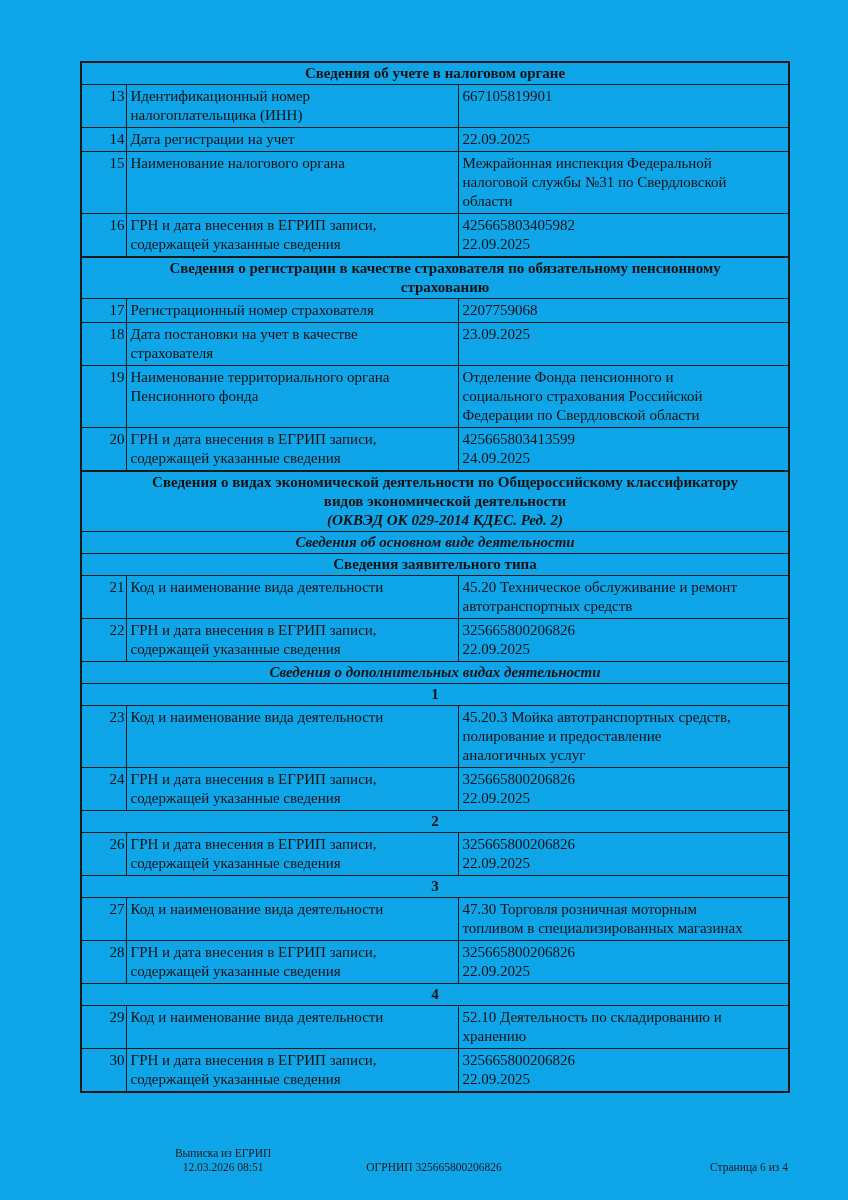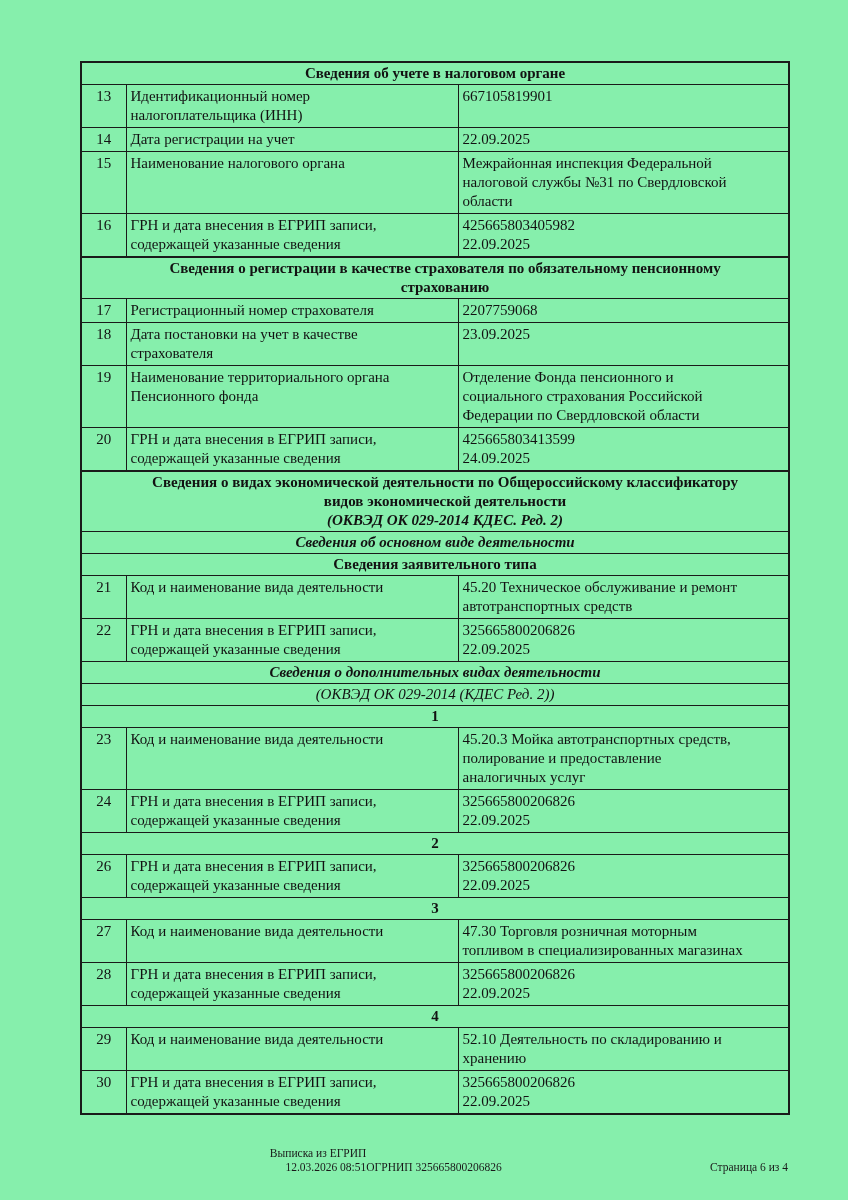--- a/index.html
+++ b/index.html
@@ -11,21 +11,21 @@
     width: 848px;
     height: 1200px;
     font-family: "Liberation Serif", serif;
     color: #121212;
     -webkit-font-smoothing: antialiased;
   }
   .page {
     position: relative;
     width: 848px;
     height: 1200px;
-    background: #86efac;
+    background: #0ea5e9;
     overflow: hidden;
   }
   .doc-table {
     position: absolute;
     left: 80px;
     top: 61px;
     width: 708px;
     border-collapse: collapse;
     table-layout: fixed;
     border: 2px solid #1a1a1a;
@@ -36,22 +36,22 @@
   .cell {
     border: 1px solid #1a1a1a;
     font-size: 15px;
     line-height: 19px;
     padding: 2px 5px 2px 4px;
     vertical-align: top;
     white-space: pre-line;
     overflow: hidden;
   }
   .cell.num {
-    text-align: center;
-    padding: 2px 12px;
+    text-align: right;
+    padding: 2px 1px;
   }
   .cell.sect {
     text-align: center;
     font-weight: bold;
     padding: 1px 4px;
   }
   .cell.sect.bolditalic { font-style: italic; }
   .cell.sect.italic { font-weight: normal; font-style: italic; }
   .cell.sect .line-bold { font-weight: bold; font-style: normal; }
   .cell.sect .line-italic { font-weight: bold; font-style: italic; }
@@ -60,21 +60,21 @@
     position: absolute;
     left: 80px;
     right: 60px;
     top: 1146px;
     display: flex;
     align-items: flex-end;
     font-size: 11.5px;
     line-height: 14px;
     color: #1a1a1a;
   }
-  .f-left  { flex: 1 1 0; text-align: right; }
+  .f-left  { flex: 1 1 0; text-align: center; }
   .f-center{ flex: 0 0 auto; text-align: center; }
   .f-right { flex: 1 1 0; text-align: right; }
 </style>
 </head>
 <body>
 
 <div class="page">
 
   <table class="doc-table">
     <colgroup>
@@ -159,23 +159,20 @@
         </tr>
         <tr>
           <td class="cell num">22</td>
           <td class="cell label">ГРН и дата внесения в ЕГРИП записи,
 содержащей указанные сведения</td>
           <td class="cell value">325665800206826
 22.09.2025</td>
         </tr>
         <tr>
           <td colspan="3" class="cell sect bolditalic">Сведения о дополнительных видах деятельности</td>
-        </tr>
-        <tr>
-          <td colspan="3" class="cell sect italic">(ОКВЭД ОК 029-2014 (КДЕС Ред. 2))</td>
         </tr>
         <tr>
           <td colspan="3" class="cell sect bold">1</td>
         </tr>
         <tr>
           <td class="cell num">23</td>
           <td class="cell label">Код и наименование вида деятельности</td>
           <td class="cell value">45.20.3 Мойка автотранспортных средств,
 полирование и предоставление
 аналогичных услуг</td>

